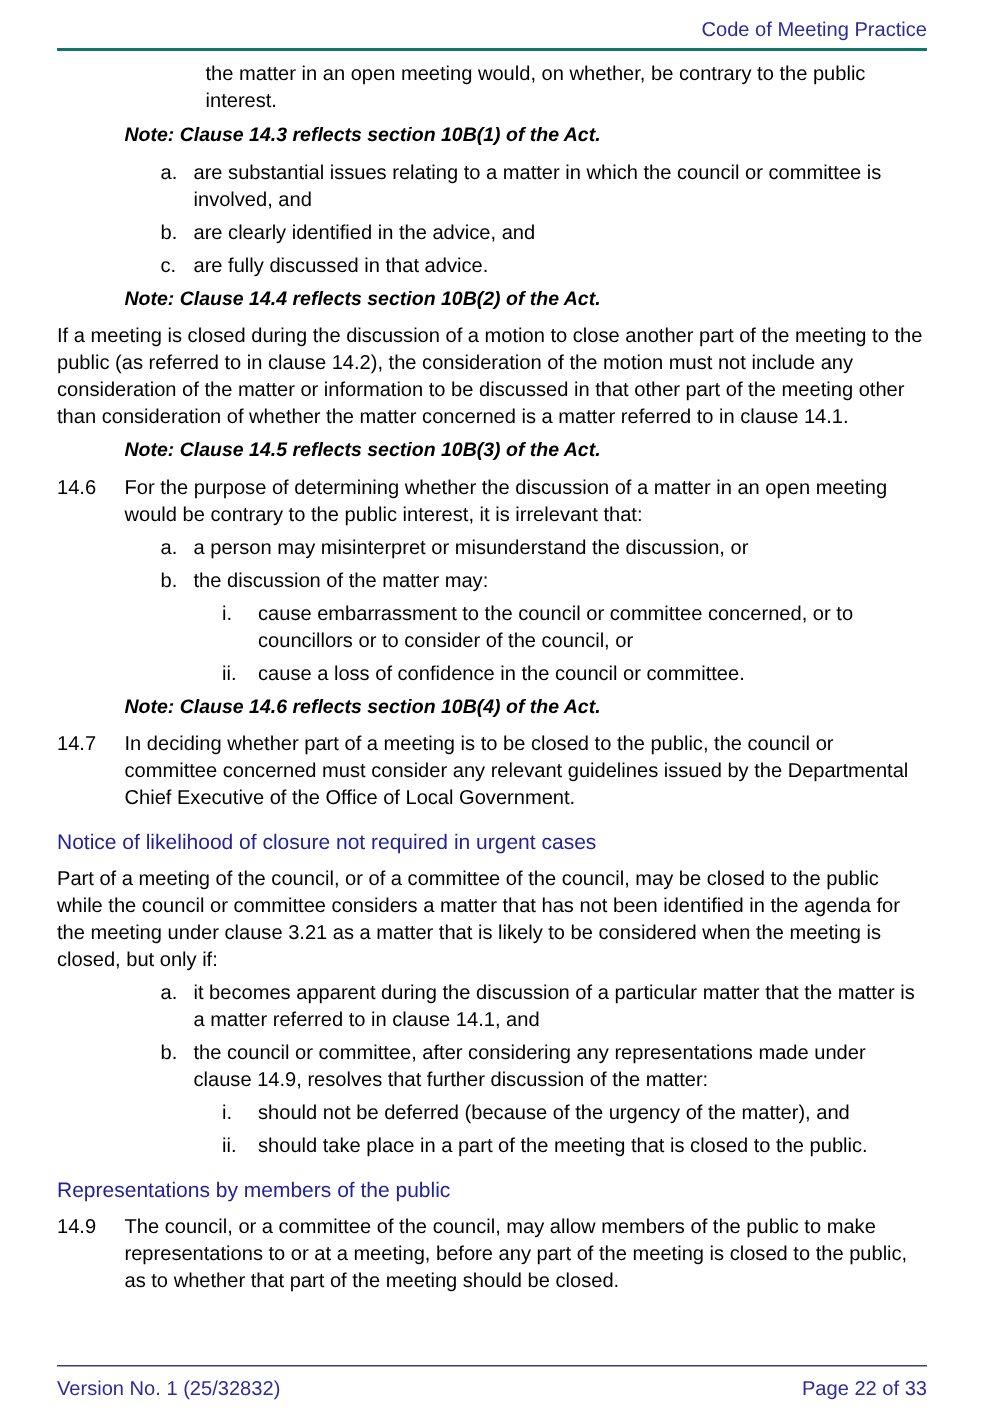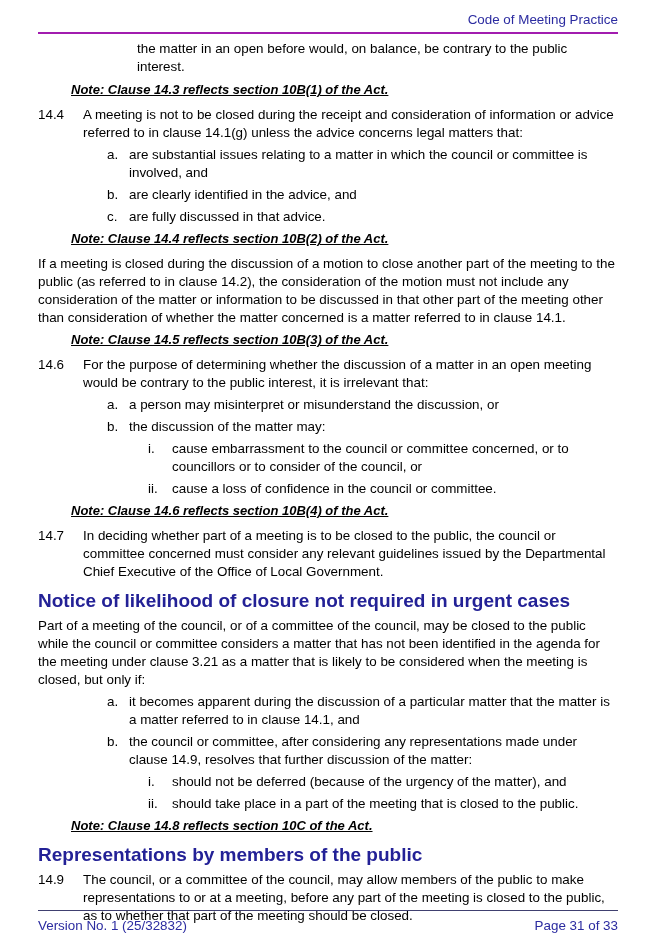--- a/index.html
+++ b/index.html
@@ -13,52 +13,51 @@
     line-height: 18px;
     color: #000000;
     overflow: hidden;
   }
   .header {
     position: absolute;
     top: 0; left: 38px; right: 38px;
     padding-top: 11px;
     text-align: right;
     color: #2B2BA0;
-    border-bottom: 2px solid #a21caf;
+    border-bottom: 2px solid #0f766e;
     padding-bottom: 3px;
   }
   .content {
     position: absolute;
     top: 40px;
     left: 38px;
     width: 580px;
   }
   .cont-para { margin-left: 99px; margin-bottom: 5px; }
   .note {
-    margin-left: 33px;
+    margin-left: 45px;
     margin-top: 2px;
     margin-bottom: 7px;
     font-weight: bold;
     font-style: italic;
     font-size: 13px;
-    text-decoration: underline;
   }
   .clause { display: flex; margin-bottom: 4px; }
   .cnum { width: 45px; flex: none; }
   .ctext { flex: 1; }
   .alpha { display: flex; margin-left: 66px; margin-bottom: 4px; }
   .amark { width: 25px; flex: none; padding-left: 3px; box-sizing: border-box; }
   .atext { flex: 1; }
   .roman { display: flex; margin-left: 110px; margin-bottom: 4px; }
   .rmark { width: 24px; flex: none; }
   .rtext { flex: 1; }
   .section-heading {
     color: #232196;
-    font-weight: bold;
-    font-size: 19px;
+    font-weight: normal;
+    font-size: 14px;
     margin-top: 11px;
     margin-bottom: 7px;
   }
   .footer {
     position: absolute;
     left: 38px; right: 38px;
     top: 910px;
     border-top: 1px solid #404070;
     padding-top: 6px;
     display: flex;
@@ -70,28 +69,24 @@
 <body>
 
 <div class="page">
 
   <div class="header">
     <span>Code of Meeting Practice</span>
   </div>
 
   <div class="content">
 
-    <div class="cont-para">the matter in an open before would, on balance, be contrary to the public interest.</div>
+    <div class="cont-para">the matter in an open meeting would, on whether, be contrary to the public interest.</div>
 
     <div class="note">Note: Clause 14.3 reflects section 10B(1) of the Act.</div>
 
-    <div class="clause">
-      <span class="cnum">14.4</span>
-      <span class="ctext">A meeting is not to be closed during the receipt and consideration of information or advice referred to in clause 14.1(g) unless the advice concerns legal matters that:</span>
-    </div>
     <div class="alpha">
       <span class="amark">a.</span>
       <span class="atext">are substantial issues relating to a matter in which the council or committee is involved, and</span>
     </div>
     <div class="alpha">
       <span class="amark">b.</span>
       <span class="atext">are clearly identified in the advice, and</span>
     </div>
     <div class="alpha">
       <span class="amark">c.</span>
@@ -145,29 +140,28 @@
       <span class="atext">the council or committee, after considering any representations made under clause 14.9, resolves that further discussion of the matter:</span>
     </div>
     <div class="roman">
       <span class="rmark">i.</span>
       <span class="rtext">should not be deferred (because of the urgency of the matter), and</span>
     </div>
     <div class="roman">
       <span class="rmark">ii.</span>
       <span class="rtext">should take place in a part of the meeting that is closed to the public.</span>
     </div>
-    <div class="note">Note: Clause 14.8 reflects section 10C of the Act.</div>
 
     <div class="section-heading">Representations by members of the public</div>
 
     <div class="clause">
       <span class="cnum">14.9</span>
       <span class="ctext">The council, or a committee of the council, may allow members of the public to make representations to or at a meeting, before any part of the meeting is closed to the public, as to whether that part of the meeting should be closed.</span>
     </div>
 
   </div>
 
   <div class="footer">
     <span>Version No. 1 (25/32832)</span>
-    <span>Page 31 of 33</span>
+    <span>Page 22 of 33</span>
   </div>
 
 </div>
 
 </body></html>

